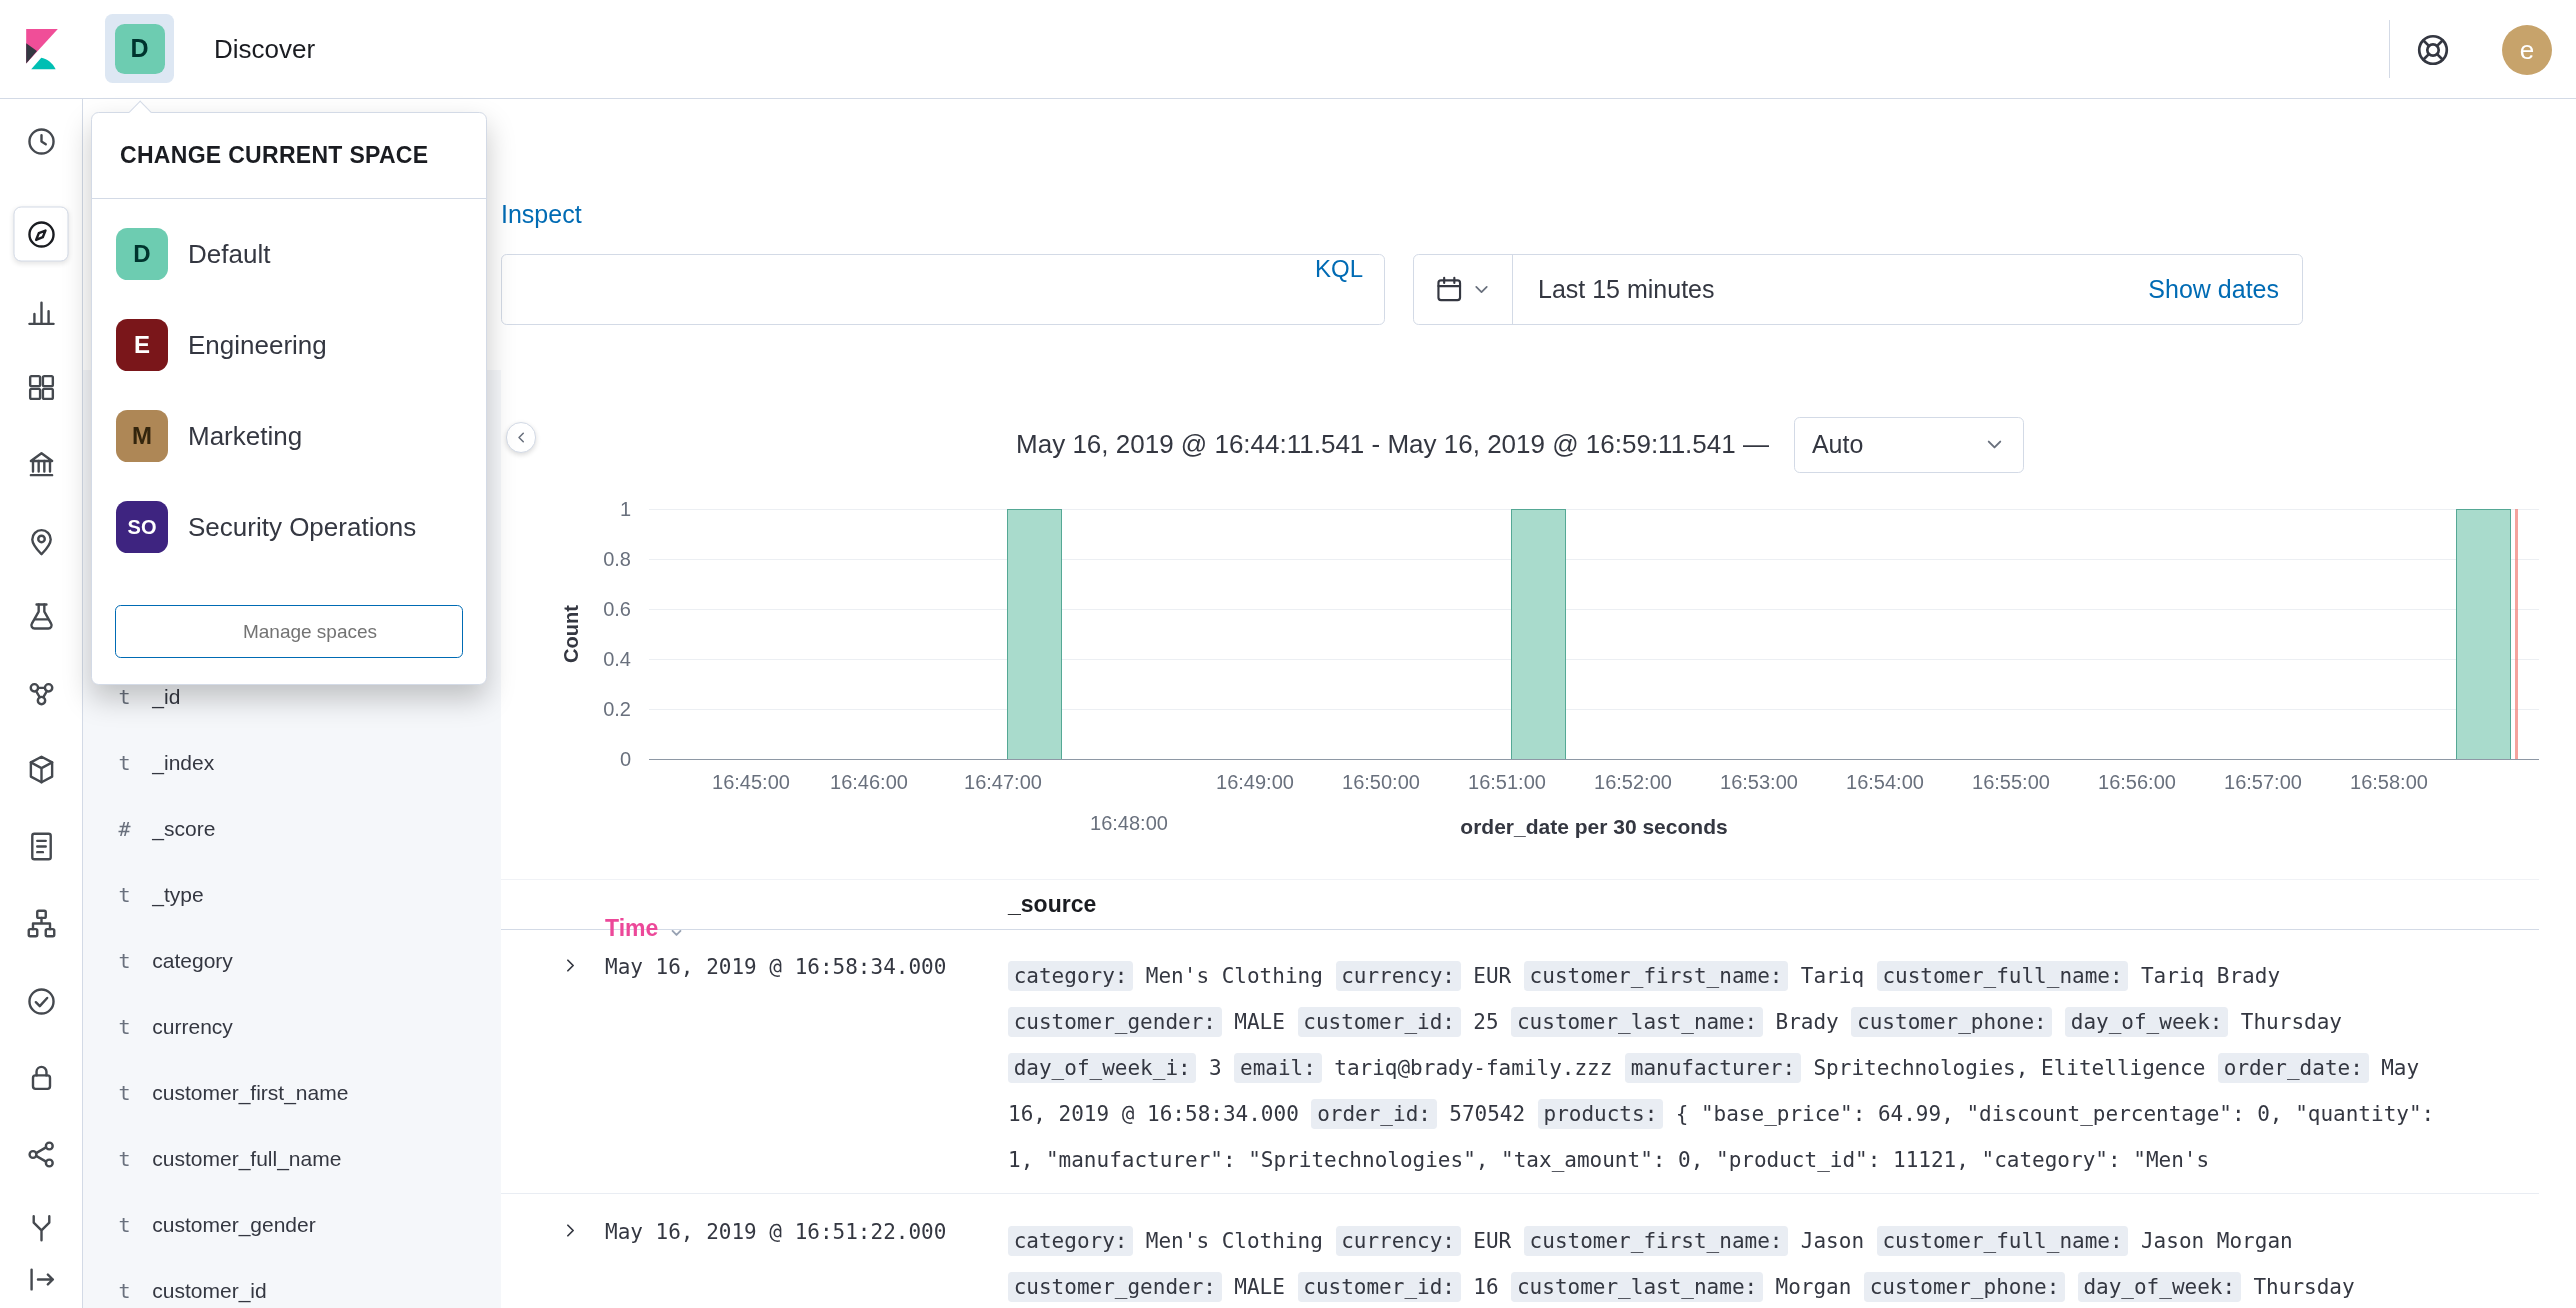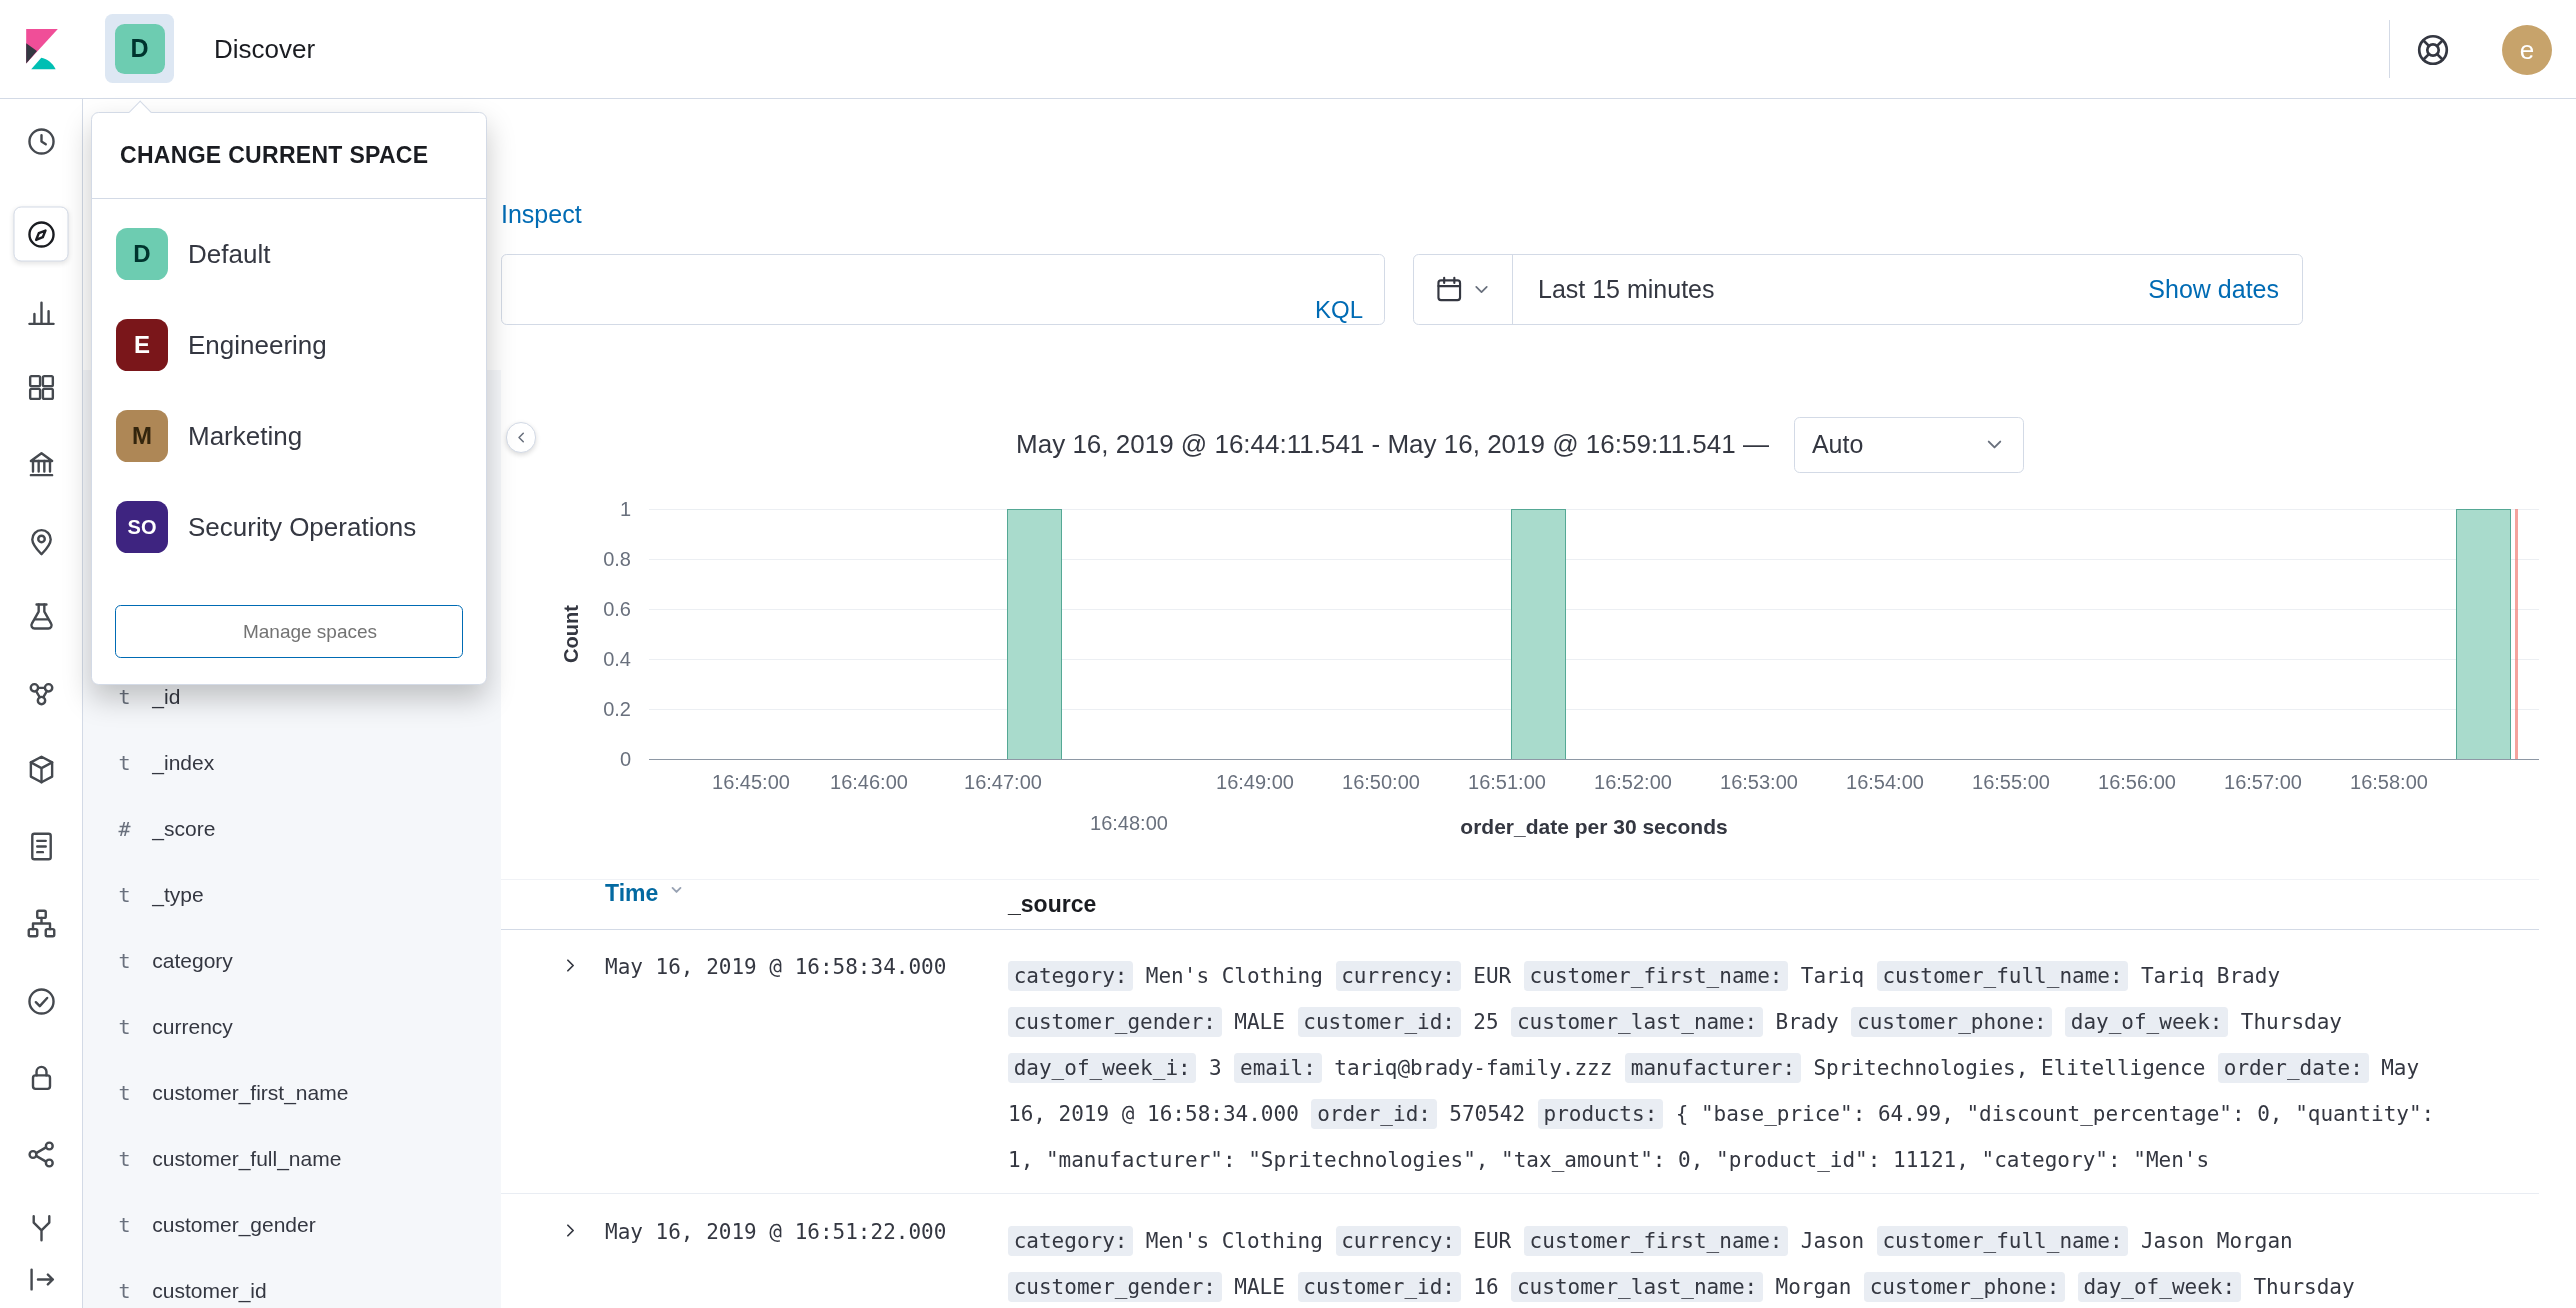--- a/index.html
+++ b/index.html
@@ -26,21 +26,21 @@
   .rail-btn{position:absolute;left:50%;transform:translate(-50%,-50%);width:55px;height:55px;border-radius:7.6px;
             display:flex;align-items:center;justify-content:center;color:#45494F;}
   .rail-btn svg{width:34px;height:34px;}
   .rail-btn.active{background:#fff;border:1px solid #D3DAE6;box-shadow:0 1.9px 4.8px rgba(0,0,0,.10);color:#1A1C21;}
 
   
   .main{position:absolute;left:82px;top:98px;right:0;bottom:0;}
   .inspect{position:absolute;left:419px;top:102px;font-size:25px;font-weight:500;color:#006BB4;text-decoration:none;}
 
   .query-row{position:absolute;left:419px;top:156px;height:71px;display:flex;gap:28px;}
-  .search-box{width:884px;height:71px;border:1px solid #D3DAE6;border-radius:5.7px;background:#fff;display:flex;align-items:flex-end;box-sizing:border-box;}
+  .search-box{width:884px;height:71px;border:1px solid #D3DAE6;border-radius:5.7px;background:#fff;display:flex;align-items:flex-start;box-sizing:border-box;}
   .search-input{flex:1;height:100%;border:none;outline:none;background:transparent;font-size:25px;padding:0 19px;font-family:inherit;}
   .kql{padding:0 21px;font-size:24px;font-weight:500;color:#006BB4;}
   .datepicker{width:890px;height:71px;border:1px solid #D3DAE6;border-radius:5.7px;background:#fff;display:flex;align-items:center;box-sizing:border-box;}
   .dp-cal{width:99px;height:100%;border-right:1px solid #D3DAE6;display:flex;align-items:center;justify-content:center;gap:6.7px;color:#343741;}
   .dp-cal svg.cal{width:30.5px;height:30.5px;}
   .dp-cal svg.chev{width:21px;height:21px;color:#69707D;}
   .dp-range{flex:1;text-align:left;padding-left:25px;font-size:25px;color:#343741;}
   .dp-show{padding-right:23px;font-size:25px;font-weight:500;color:#006BB4;}
   .refresh-btn{width:225px;height:71px;background:#006BB4;border-radius:5.7px;color:#fff;font-size:25px;
                display:flex;align-items:center;justify-content:center;gap:13.4px;}
@@ -71,21 +71,21 @@
   .plot{position:absolute;left:148px;top:139px;width:1890px;height:250px;border-bottom:1px solid #8E98A5;}
   .gridline{position:absolute;left:0;width:100%;height:1px;background:#ECEFF3;}
   .bar{position:absolute;bottom:0;border-style:solid;border-width:1.9px 1.9px 0 1.9px;box-sizing:border-box;}
   .marker{position:absolute;top:0;bottom:0;width:2.9px;opacity:.75;}
   #xticks{position:absolute;left:148px;top:401px;width:1890px;height:29px;}
   #xticks span{position:absolute;transform:translateX(-50%);font-size:20px;color:#69707D;white-space:nowrap;}
   .xlab{position:absolute;left:148px;top:445px;width:1890px;text-align:center;font-size:21px;font-weight:bold;color:#343741;}
 
   
   .tbl-head{position:absolute;left:0;right:37px;top:509px;height:49px;border-top:1px solid #F0F2F6;border-bottom:1px solid #D3DAE6;}
-  .th-time{position:absolute;left:104px;top:0;height:49px;display:flex;align-items:flex-start;gap:8.6px;font-size:23px;font-weight:bold;color:#0369a1;}
+  .th-time{position:absolute;left:104px;top:13px;height:49px;display:flex;align-items:flex-end;gap:8.6px;font-size:23px;font-weight:bold;color:#ec4899;}
   .th-time svg{width:19px;height:19px;color:#98A2B3;}
   .th-src{position:absolute;left:507px;top:0;line-height:49px;font-size:23px;font-weight:bold;color:#1A1C21;}
   .doc-row{position:absolute;left:0;right:37px;}
   .row1{top:559px;height:264px;border-bottom:1px solid #E9EDF3;}
   .row2{top:824px;height:485px;}
   .expand{position:absolute;left:55px;top:23px;width:29px;height:29px;color:#343741;}
   .expand svg{width:21px;height:21px;}
   .time-cell{position:absolute;left:104px;top:26px;font-family:"DejaVu Sans Mono",monospace;font-size:21px;color:#343741;white-space:nowrap;}
   .src-cell{position:absolute;left:507px;top:24px;width:1450px;font-family:"DejaVu Sans Mono",monospace;font-size:21px;
             line-height:46px;color:#343741;overflow:hidden;}

